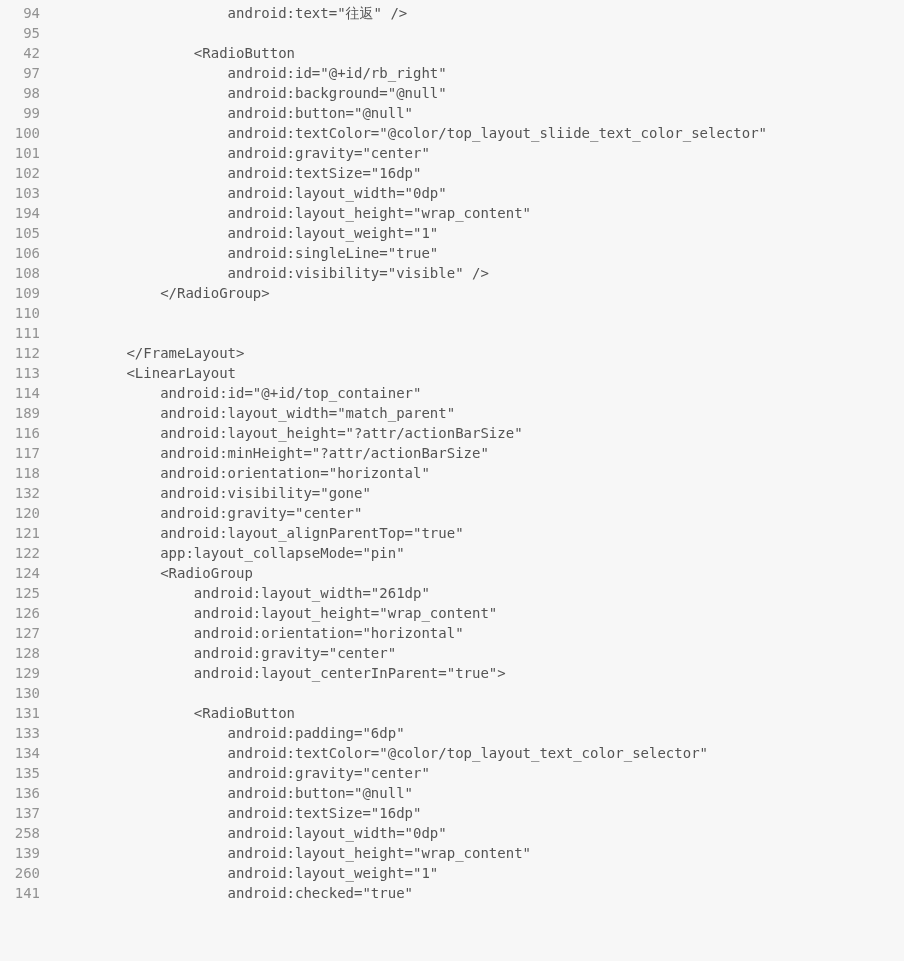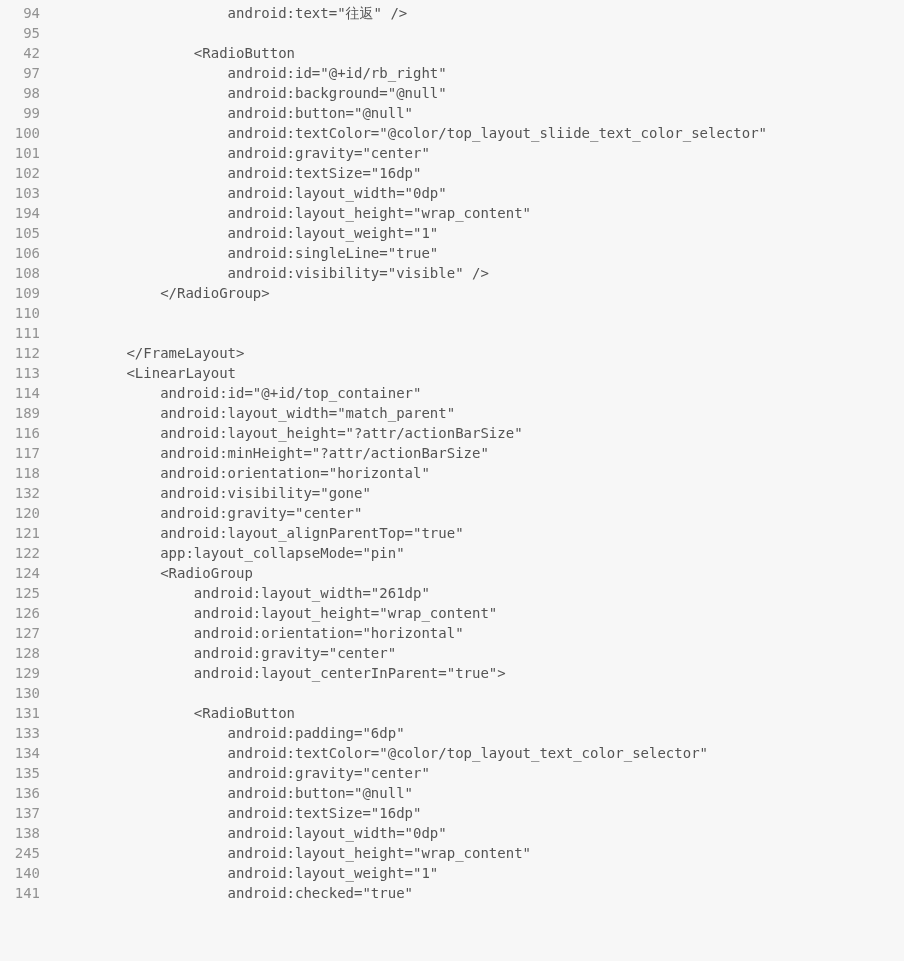--- a/index.html
+++ b/index.html
@@ -246,31 +246,31 @@
     <span class="ln">136</span>
     <span class="code">                    android:button="@null"</span>
   </div>
 
   <div class="line">
     <span class="ln">137</span>
     <span class="code">                    android:textSize="16dp"</span>
   </div>
 
   <div class="line">
-    <span class="ln">138</span>
+    <span class="ln">258</span>
     <span class="code">                    android:layout_width="0dp"</span>
   </div>
 
   <div class="line">
-    <span class="ln">245</span>
+    <span class="ln">139</span>
     <span class="code">                    android:layout_height="wrap_content"</span>
   </div>
 
   <div class="line">
-    <span class="ln">140</span>
+    <span class="ln">260</span>
     <span class="code">                    android:layout_weight="1"</span>
   </div>
 
   <div class="line">
     <span class="ln">141</span>
     <span class="code">                    android:checked="true"</span>
   </div>
 </div>
 
 </body></html>

